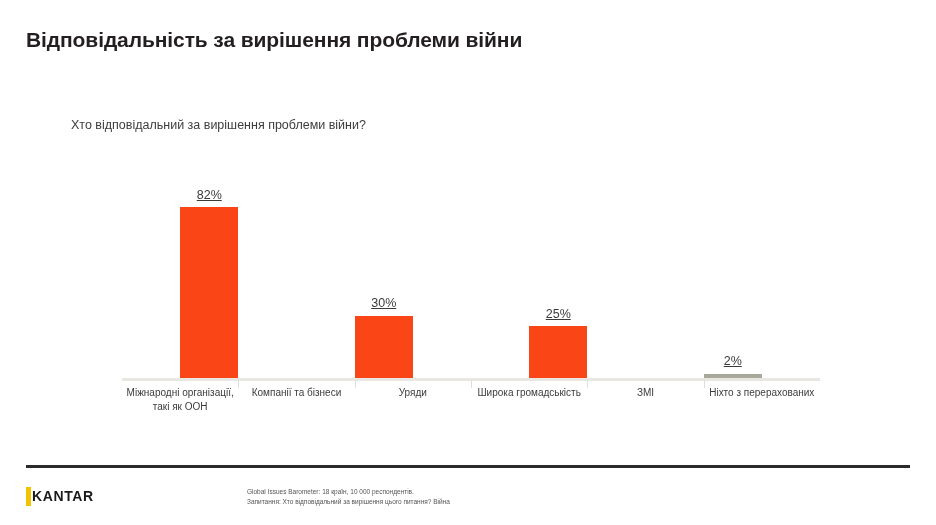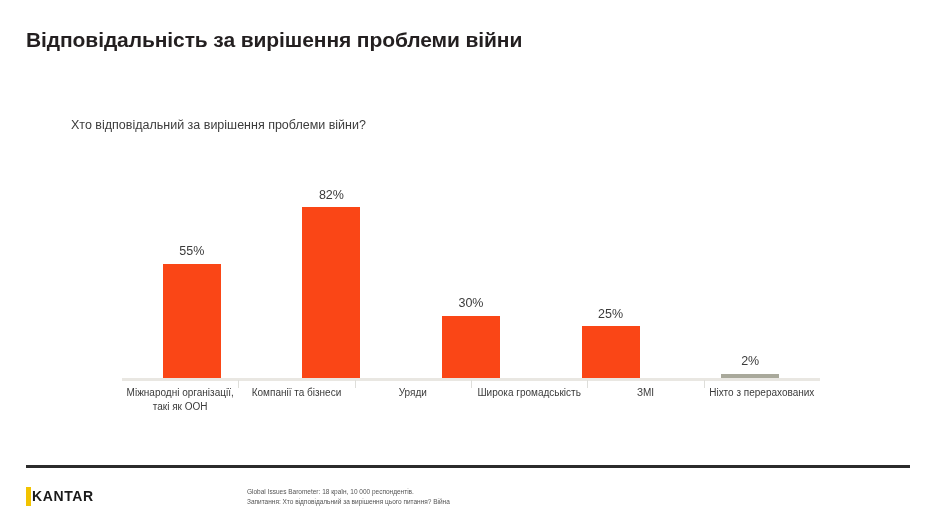--- a/index.html
+++ b/index.html
@@ -64,20 +64,21 @@
     display: flex;
     flex-direction: column;
     justify-content: flex-end;
     align-items: center;
   }
   .bar-value {
     font-size: 12.5px;
     color: #3b3b3b;
     margin-bottom: 6px;
     line-height: 1;
+    text-decoration: underline;
   }
   .bar-rect {
     width: 58px;
     background: #fa4616;
   }
   .bar-rect.muted {
     background: #a9a99b;
   }
 
   
@@ -166,24 +167,20 @@
   <div class="ticks">
       <div class="tick" style="left: 116.333px;"></div>
       <div class="tick" style="left: 232.667px;"></div>
       <div class="tick" style="left: 349px;"></div>
       <div class="tick" style="left: 465.333px;"></div>
       <div class="tick" style="left: 581.667px;"></div>
     </div>
 
   <div class="bars-row">
       <div class="bar-slot">
-        <div class="bar-value">55%</div>
-        <div class="bar-rect" style="height: 114.4px;"></div>
-      </div>
-      <div class="bar-slot">
         <div class="bar-value">82%</div>
         <div class="bar-rect" style="height: 170.56px;"></div>
       </div>
       <div class="bar-slot">
         <div class="bar-value">30%</div>
         <div class="bar-rect" style="height: 62.4px;"></div>
       </div>
       <div class="bar-slot">
         <div class="bar-value">25%</div>
         <div class="bar-rect" style="height: 52px;"></div>

